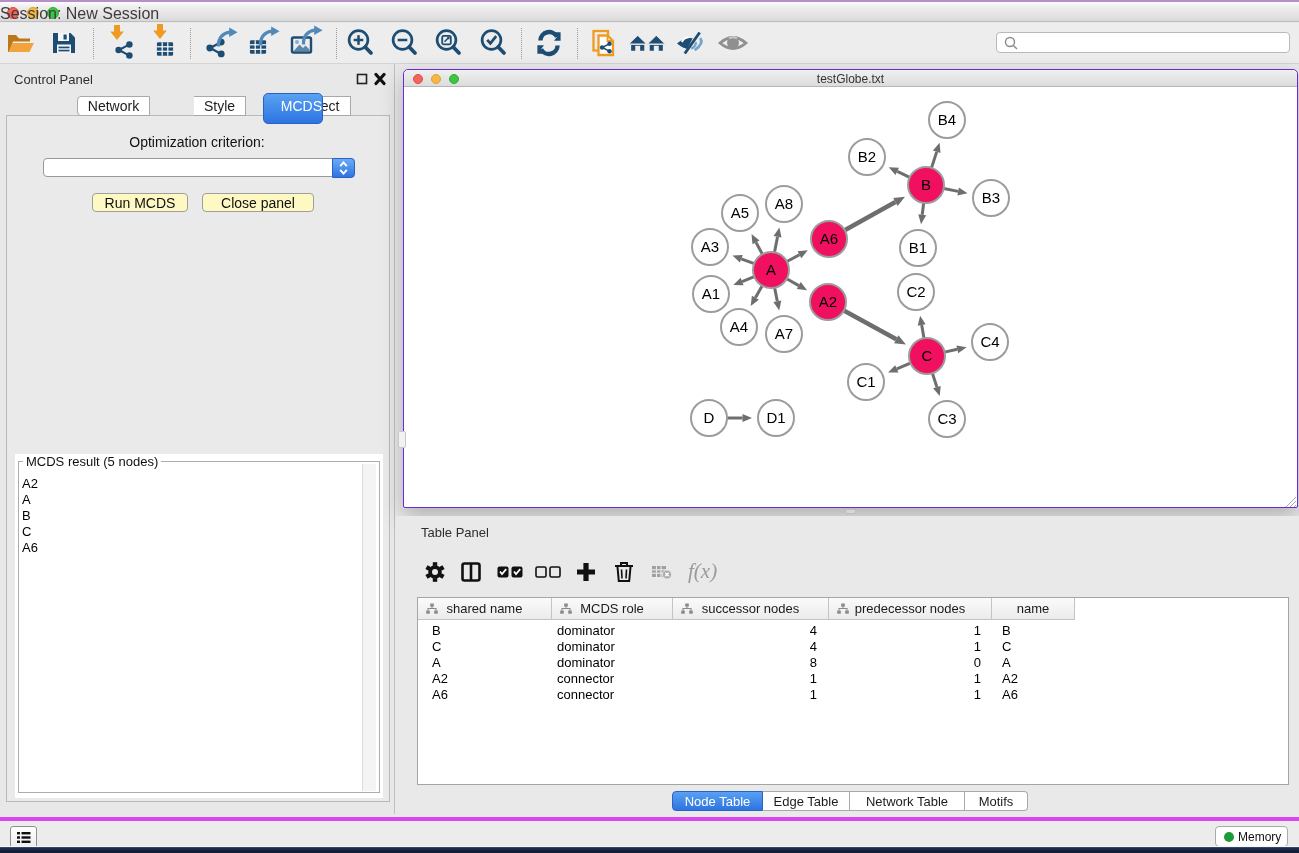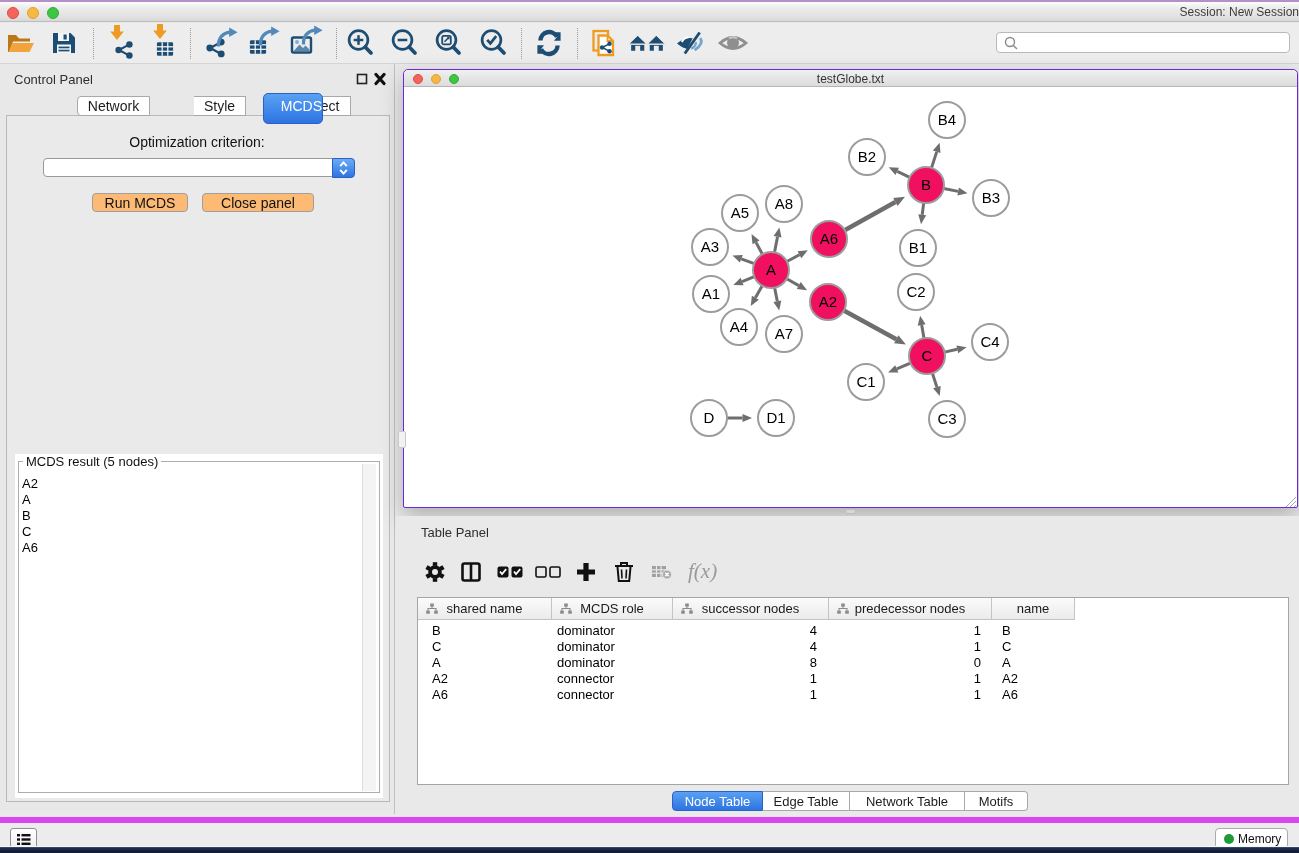--- a/index.html
+++ b/index.html
@@ -6,22 +6,22 @@
   html,body { width:1299px; height:853px; overflow:hidden; font-family:"Liberation Sans", sans-serif; }
   body { background:#e9e9e9; position:relative; }
   .abs { position:absolute; }
   
   #topstrip { left:0; top:0; width:1299px; height:2px; background:#b48fc8; }
   
   #titlebar { left:0; top:2px; width:1299px; height:20px;
     background:linear-gradient(#fdfdfd,#ececec 30%,#e2e2e2 75%,#d8d8d8);
     border-bottom:1px solid #bdbdbd; }
   .tl { position:absolute; top:5px; width:12px; height:12px; border-radius:50%; }
-  #titletext { position:absolute; top:3px; left:0; width:100%; text-align:right;
-    font-size:12px; color:#3c3c3c; }
+  #titletext { position:absolute; top:3px; left:0; width:100%; text-align:left;
+    font-size:16px; color:#3c3c3c; }
   
   #toolbar { left:0; top:23px; width:1299px; height:41px; background:#ededed;
     border-bottom:1px solid #d4d4d4; }
   .tbsep { position:absolute; top:5px; height:31px; width:0;
     border-left:1px dotted #9a9a9a; }
   #searchbox { position:absolute; left:996px; top:9px; width:294px; height:21px;
     background:#fff; border:1px solid #b9b9b9; border-radius:4px; }
   
   #cpanel { left:0; top:64px; width:395px; height:750px; background:#e8e8e8;
     border-right:1px solid #c0c0c0; }
@@ -36,21 +36,21 @@
     background:linear-gradient(#59a1f2,#2d74e2); border:1px solid #2a62c4; border-radius:5px;
     color:#fff; font-size:14px; text-align:right; line-height:24px; }
   #optlabel { position:absolute; left:0; top:70px; width:100%; text-align:center;
     font-size:14px; color:#111; }
   #optselect { position:absolute; left:43px; top:94px; width:312px; height:19px;
     background:#fff; border:1px solid #999; border-radius:4px; }
   #optselect .txt { position:absolute; left:0; top:2px; width:289px; text-align:center;
     font-size:14px; color:#111; }
   #optstepper { position:absolute; right:-1px; top:-1px; width:23px; height:20px;
     background:linear-gradient(#6cacf5,#2d74e2); border-radius:0 4px 4px 0; border:1px solid #2a62c4; }
-  .btn { position:absolute; top:129px; height:19px; background:#fdba74;
+  .btn { position:absolute; top:129px; height:19px; background:#fef9c3;
     border:1px solid #9f9f9f; border-radius:4px; font-size:14px; color:#111;
     text-align:center; line-height:18px; }
   #mcdsbox { position:absolute; left:15px; top:390px; width:368px; height:344px; background:#fff; }
   #mcdsfield { position:absolute; left:3px; top:7px; width:362px; height:332px;
     border:1px solid #adadad;padding-left:28px; }
   #mcdslegend { position:absolute; left:4px; top:-8px; background:#fff; padding:0 3px;
     font-size:13px; color:#111; }
   #mcdslist { position:absolute; left:3px; top:14px; font-size:13px; color:#000; line-height:16px; }
   #mcdsscroll { position:absolute; right:3px; top:2px; width:14px; height:327px;
     background:#f4f4f4; border-left:1px solid #dcdcdc; }
@@ -71,21 +71,21 @@
     background:#fff; border:1px solid #a5a5a5; }
   .th { position:absolute; top:0; height:22px; background:linear-gradient(#fbfbfb,#ebebeb);
     border-right:1px solid #c4c4c4; border-bottom:1px solid #c4c4c4;
     font-size:13px; color:#1a1a1a; text-align:center; line-height:21px; }
   .trow { position:absolute; font-size:13px; color:#000; height:16px; line-height:16px; }
   
   .btab { position:absolute; top:275px; height:20px; background:#fff; border:1px solid #a9a9a9;
     font-size:13px; color:#1c1c1c; text-align:center; line-height:19px; border-left:none; }
   
   #statusbar { left:0; top:817px; width:1299px; height:29px; background:#ececec;
-    border-top:6px solid #d946ef;text-align:center; }
+    border-top:4px solid #d946ef;text-align:center; }
   #navy { left:0; top:846px; width:1299px; height:7px; background:linear-gradient(#f8f8f8 0 1px, #31486e 1px 2px, #1c2b49 2px 4px, #141f36 4px 100%); }
   #memorybtn { position:absolute; right:11px; top:5px; width:73px; height:21px; background:#fff;
     border:1px solid #ababab; border-radius:4px; font-size:12px; color:#111; }
   #listbtn { position:absolute; left:10px; top:5px; width:27px; height:23px;
     background:linear-gradient(#fff,#ededed); border:1px solid #909090; border-radius:3px; }
 </style>
 </head>
 <body>
 <div class="abs" id="topstrip"></div>
 <div class="abs" id="titlebar">

